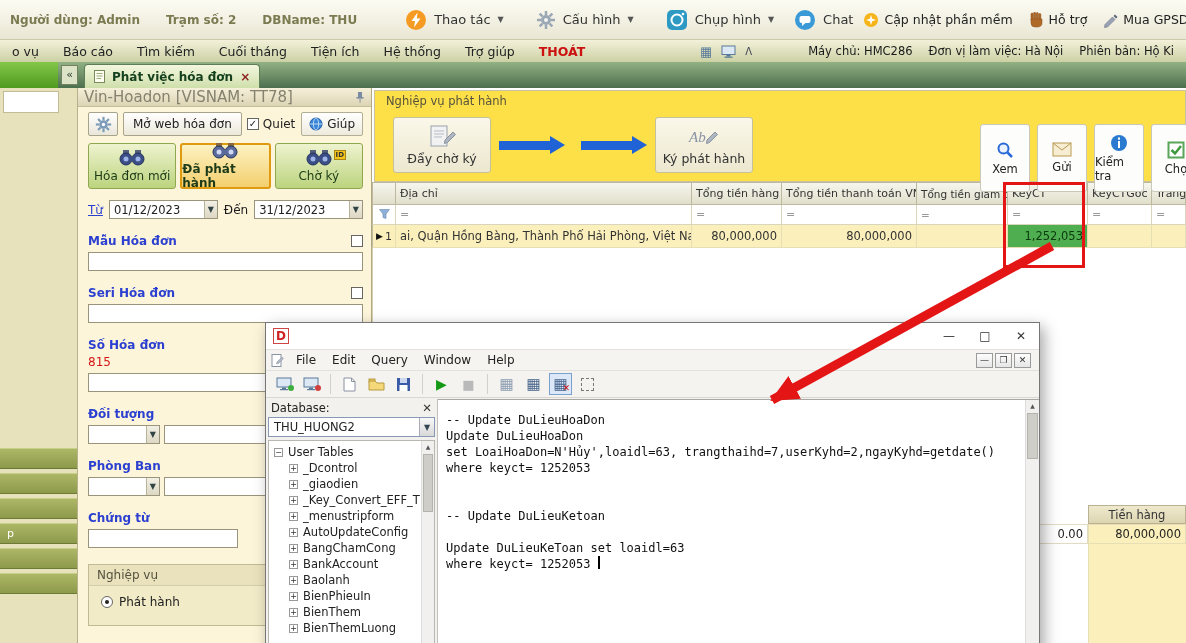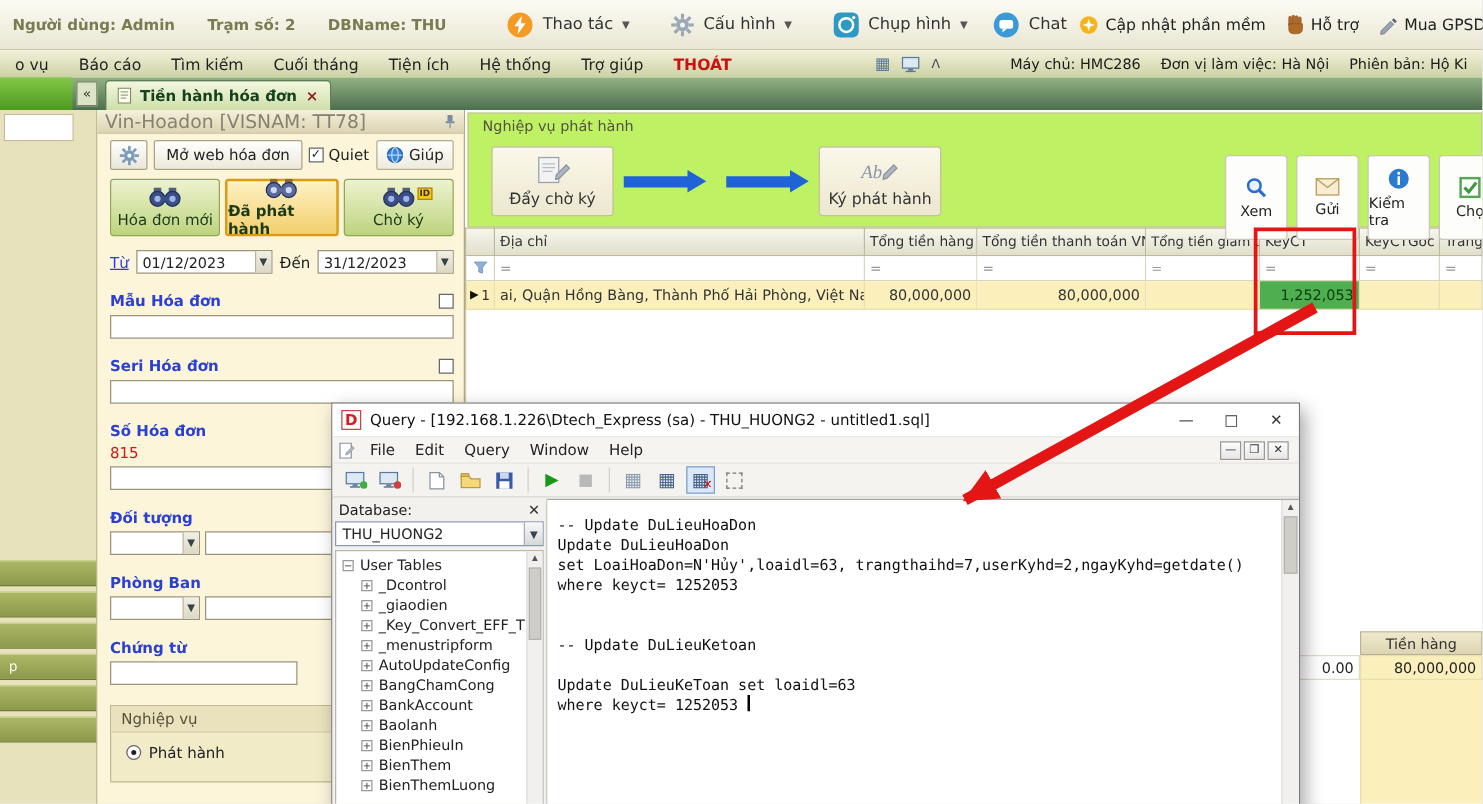--- a/index.html
+++ b/index.html
@@ -61,21 +61,21 @@
 .comborow{display:flex;gap:4px;margin-top:4px;}
 .combo.small{flex:0 0 72px;}
 .inp.grow{flex:1;margin-top:0;}
 .inp.short{width:150px;}
 .gbox{margin-top:16px;border:1px solid #c2ba92;background:#f2ebc8;}
 .gbox .gt{padding:3px 8px;color:#55513e;font-size:12px;background:#eae2bc;border-bottom:1px solid #d6cea8;}
 .radio-row{display:flex;align-items:center;gap:6px;padding:9px 12px 16px;font-size:12px;cursor:pointer;}
 .radio{width:12px;height:12px;border-radius:50%;border:1px solid #666;background:#fff;position:relative;}
 .radio::after{content:"";position:absolute;left:3px;top:3px;width:4px;height:4px;border-radius:50%;background:#222;}
 
-.wfgroup{position:absolute;left:374px;top:90px;width:812px;height:92px;background:#bef264;border:1px solid #c8c2a0;z-index:3;}
+.wfgroup{position:absolute;left:374px;top:90px;width:812px;height:92px;background:#fde047;border:1px solid #c8c2a0;z-index:3;}
 .wf-title{position:absolute;left:11px;top:3px;font-size:11.5px;color:#55513e;}
 .steps{position:absolute;left:18px;top:26px;display:flex;align-items:center;}
 .step{width:98px;height:56px;border:1px solid #c6c09c;border-radius:3px;background:linear-gradient(#fbf8ea,#ece7cf);display:flex;flex-direction:column;align-items:center;justify-content:center;gap:2px;font-size:12.5px;color:#333;cursor:pointer;}
 .step.wide{width:115px;}
 .flowarrow{width:52px;height:9px;background:#1f63d6;position:relative;margin:0 22px 0 8px;}
 .flowarrow::after{content:"";position:absolute;right:-14px;top:-5px;border-left:15px solid #1f63d6;border-top:9.5px solid transparent;border-bottom:9.5px solid transparent;}
 .actions{position:absolute;left:980px;top:124px;display:flex;gap:7px;z-index:3;}
 .action{width:50px;height:68px;background:#fdfdfb;border:1px solid #c9c7b8;border-radius:3px;display:flex;flex-direction:column;align-items:center;justify-content:center;gap:3px;font-size:11.5px;color:#222;cursor:pointer;}
 
 .gridbg{position:absolute;left:372px;top:248px;width:814px;height:395px;background:#fff;border-left:1px solid #d4d0b4;z-index:1;}
@@ -279,21 +279,21 @@
     <div class="collapse">«</div>
     <div class="tab">
       <span>
           <svg width="11" height="13">
             <rect x="0.5" y="0.5" width="10" height="12" fill="#fdfdf2" stroke="#7a8a5a"></rect>
             <line x1="2.5" y1="3.5" x2="8.5" y2="3.5" stroke="#9aaa7a"></line>
             <line x1="2.5" y1="6" x2="8.5" y2="6" stroke="#9aaa7a"></line>
             <line x1="2.5" y1="8.5" x2="7" y2="8.5" stroke="#9aaa7a"></line>
           </svg>
         </span>
-      <span>Tiền hành hóa đơn</span>
+      <span>Phát việc hóa đơn</span>
       <span class="x">×</span>
     </div>
   </div>
 
   <div class="rail">
     <div class="topbox"></div>
     <div class="railbars">
       <div class="railbar"></div>
       <div class="railbar"></div>
       <div class="railbar"></div>
@@ -567,21 +567,20 @@
   <div class="sumhead">Tiền hàng</div>
   <div class="sumv1">0.00</div>
   <div class="sumv2">80,000,000</div>
   <div class="sumcol"></div>
 
   <div class="redbox"></div>
 
   <div class="qwin">
     <div class="qtitle">
       <span class="qicon">D</span>
-      <span class="qtt">Query - [192.168.1.226\Dtech_Express (sa) - THU_HUONG2 - untitled1.sql]</span>
       <span class="qwbtns">
         <span class="qwb">—</span>
         <span class="qwb">□</span>
         <span class="qwb">✕</span>
       </span>
     </div>
     <div class="qmenu">
       <span style="margin-right:4px;">
           <svg width="13" height="13">
             <rect x="1" y="0.5" width="9" height="12" fill="#fff" stroke="#8a93a2"></rect>

